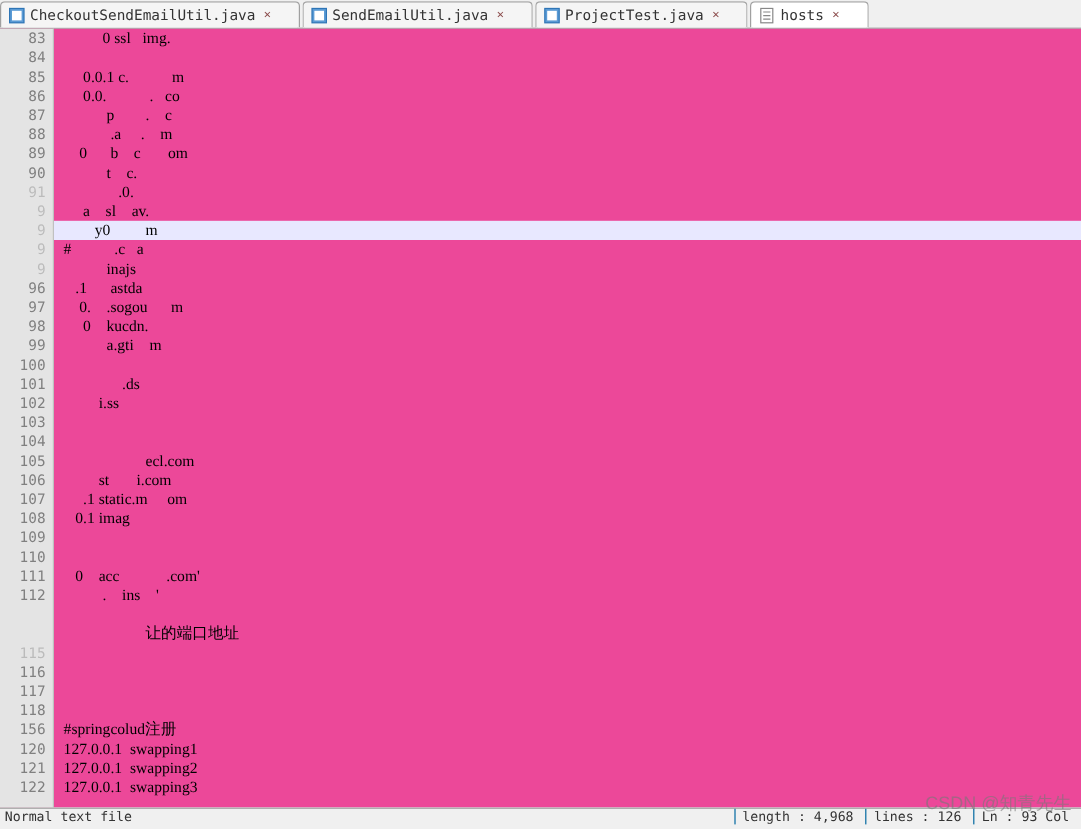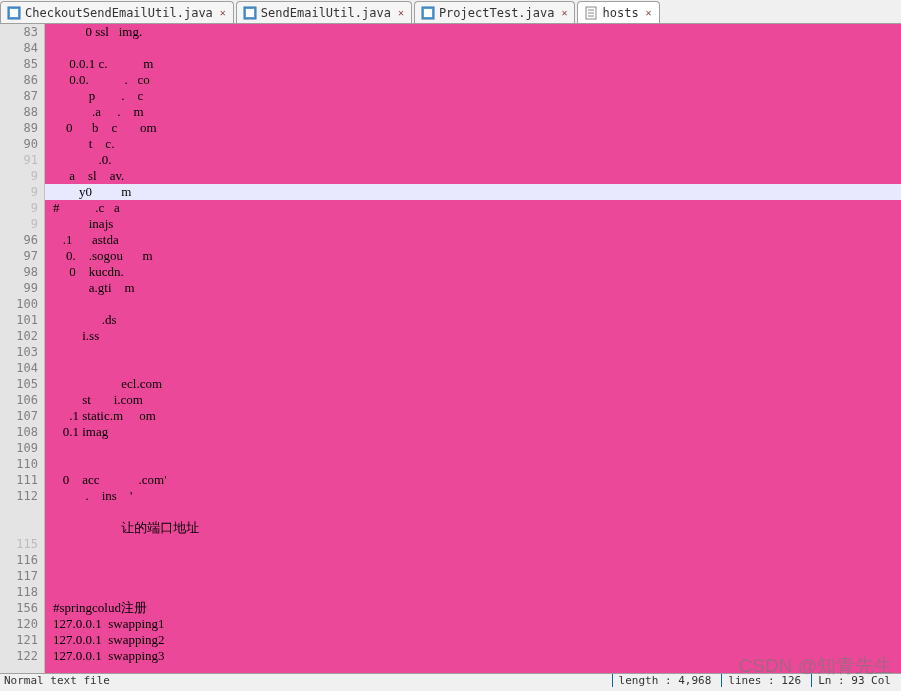--- a/index.html
+++ b/index.html
@@ -15,21 +15,21 @@
 .tab-bar {
   display: flex;
   background: #f0f0f0;
   border-bottom: 1px solid #a0a0a0;
   height: 24px;
   align-items: flex-end;
 }
 .tab {
   display: flex;
   align-items: center;
-  padding: 3px 4px 3px 6px;
+  padding: 3px 20px 3px 6px;
   background: #f5f5f5;
   border: 1px solid #a0a0a0;
   border-bottom: none;
   border-radius: 4px 4px 0 0;
   margin-right: 2px;
   font-family: "SimSun", monospace;
   font-size: 12px;
   color: #333;
   cursor: pointer;
   height: 22px;
@@ -111,21 +111,21 @@
 .status-left { flex: 1; }
 .status-right { display: flex; gap: 4px; }
 .status-cell {
   border-left: 1px solid #0369a1;
   padding: 0 6px;
 }
 .watermark {
   position: absolute;
   bottom: 12px;
   right: 8px;
-  font-size: 19px;
+  font-size: 15px;
   color: rgba(120,120,120,0.6);
   font-family: "Microsoft YaHei", sans-serif;
   pointer-events: none;
   z-index: 100;
 }
 </style>
 </head>
 <body>
 
 <div class="tab-bar">

